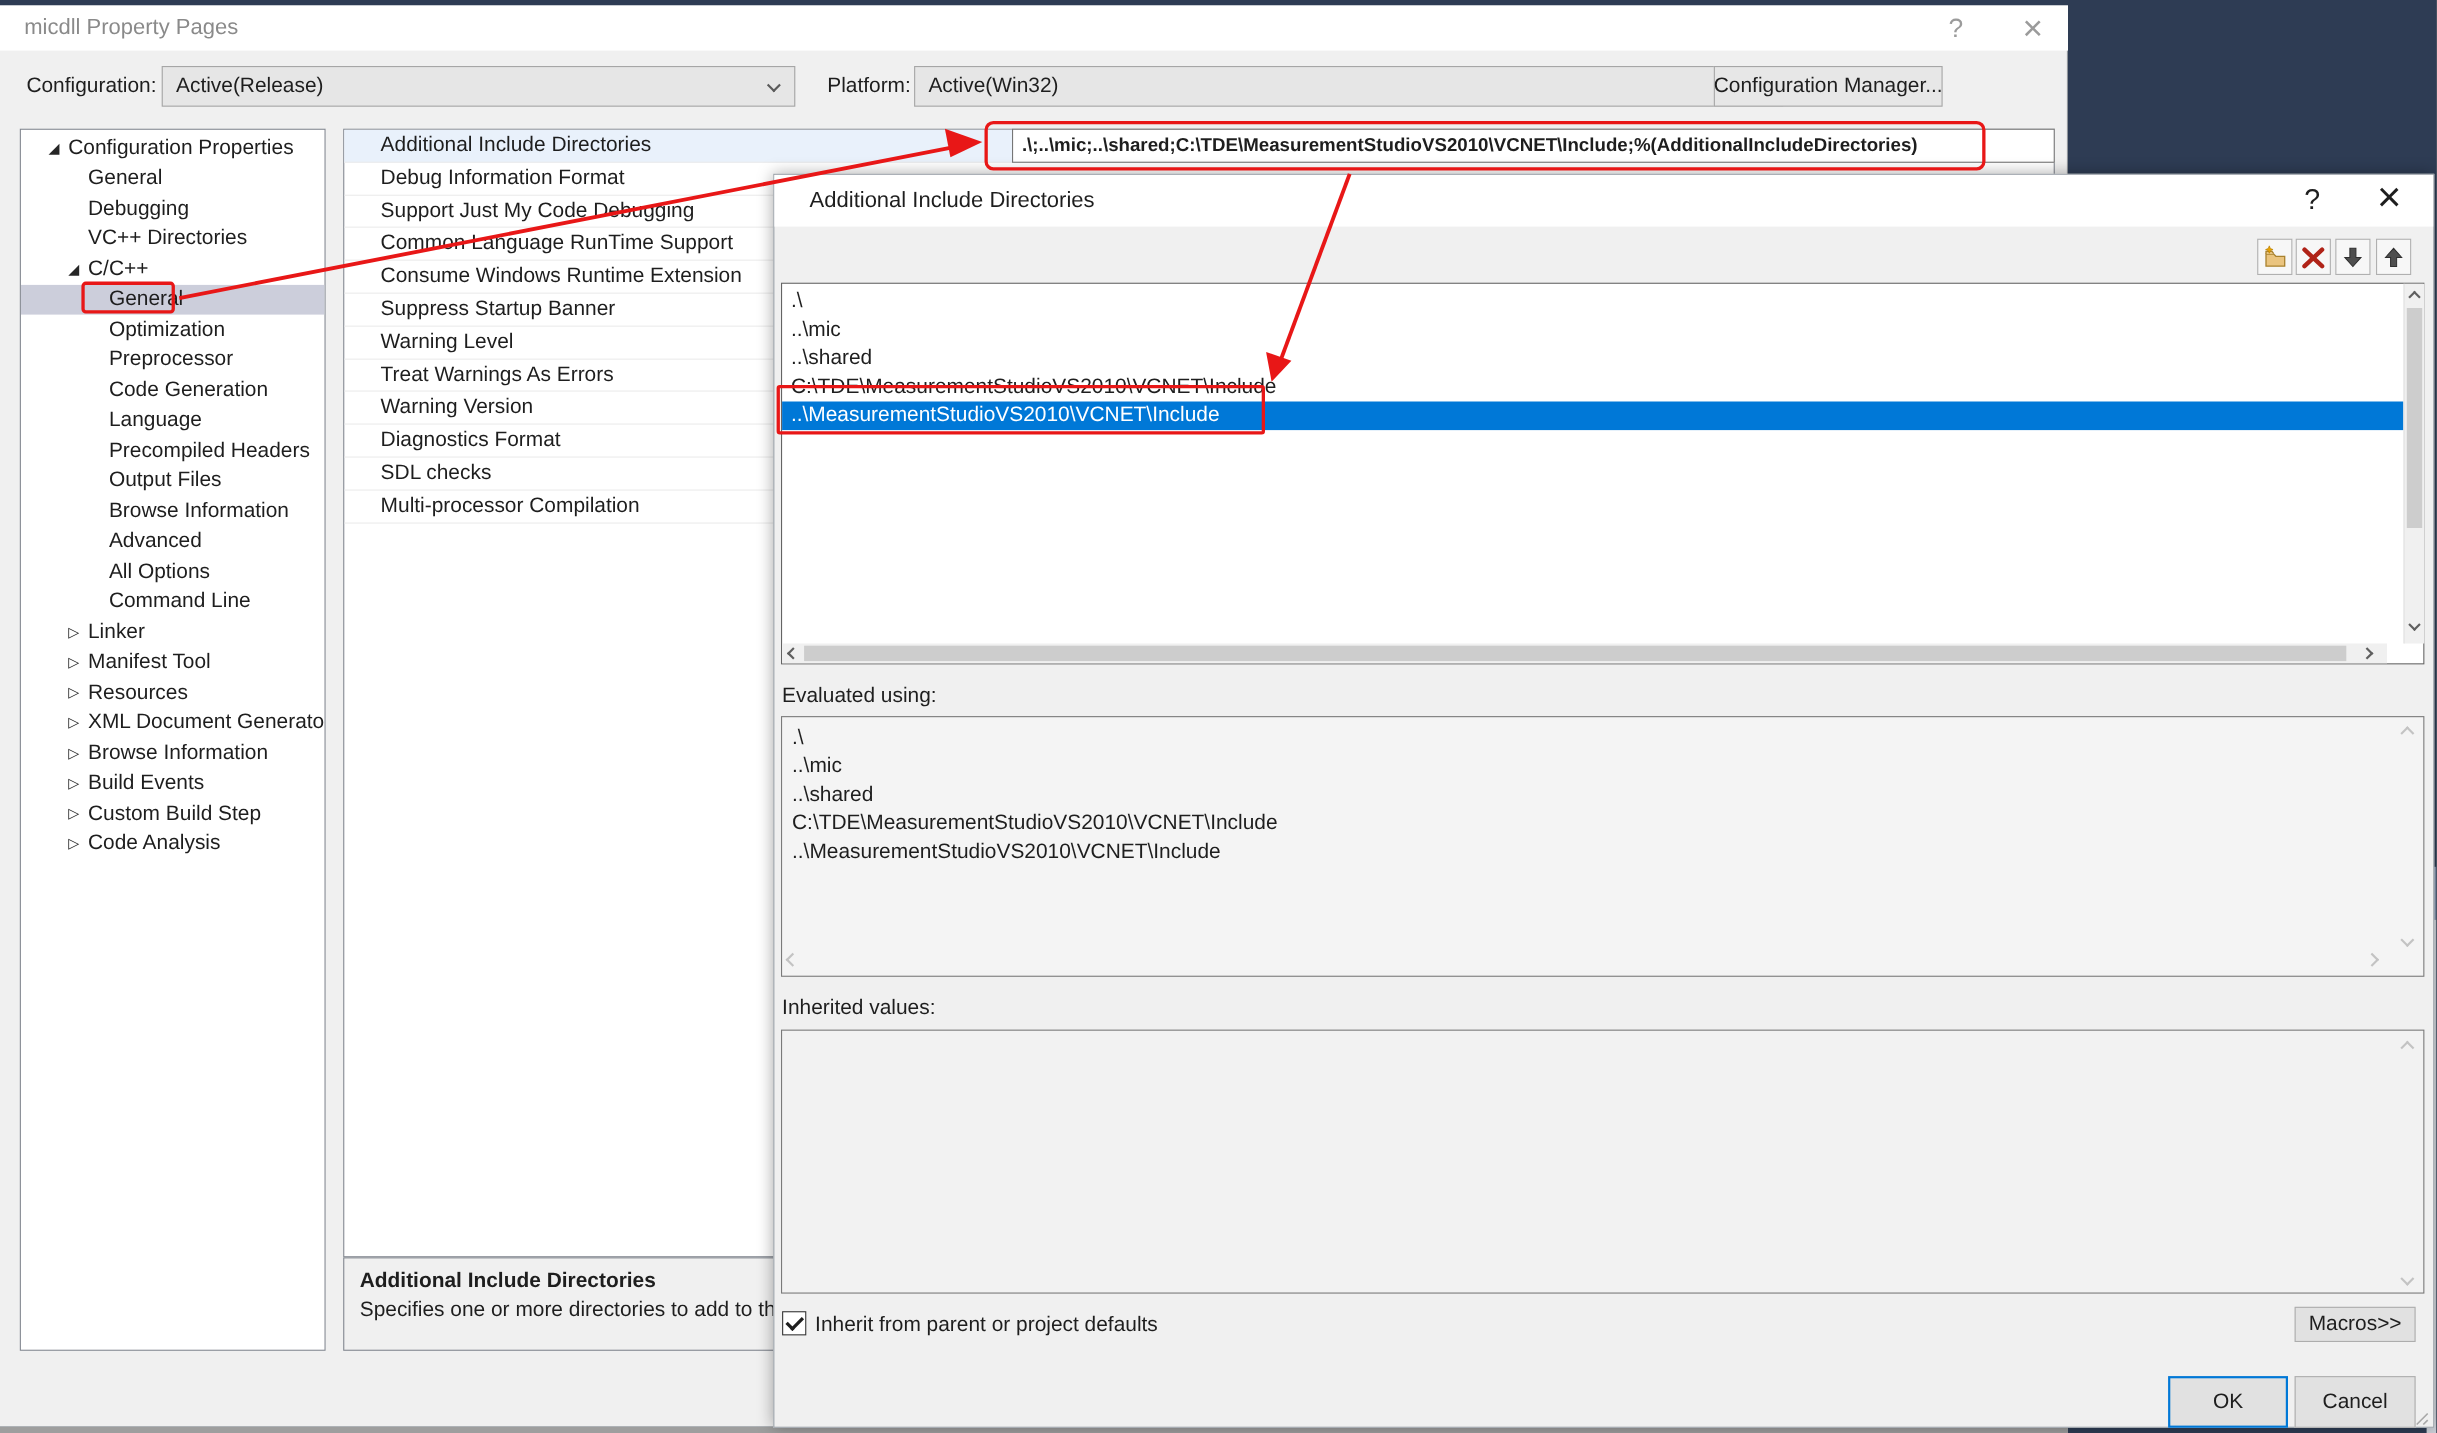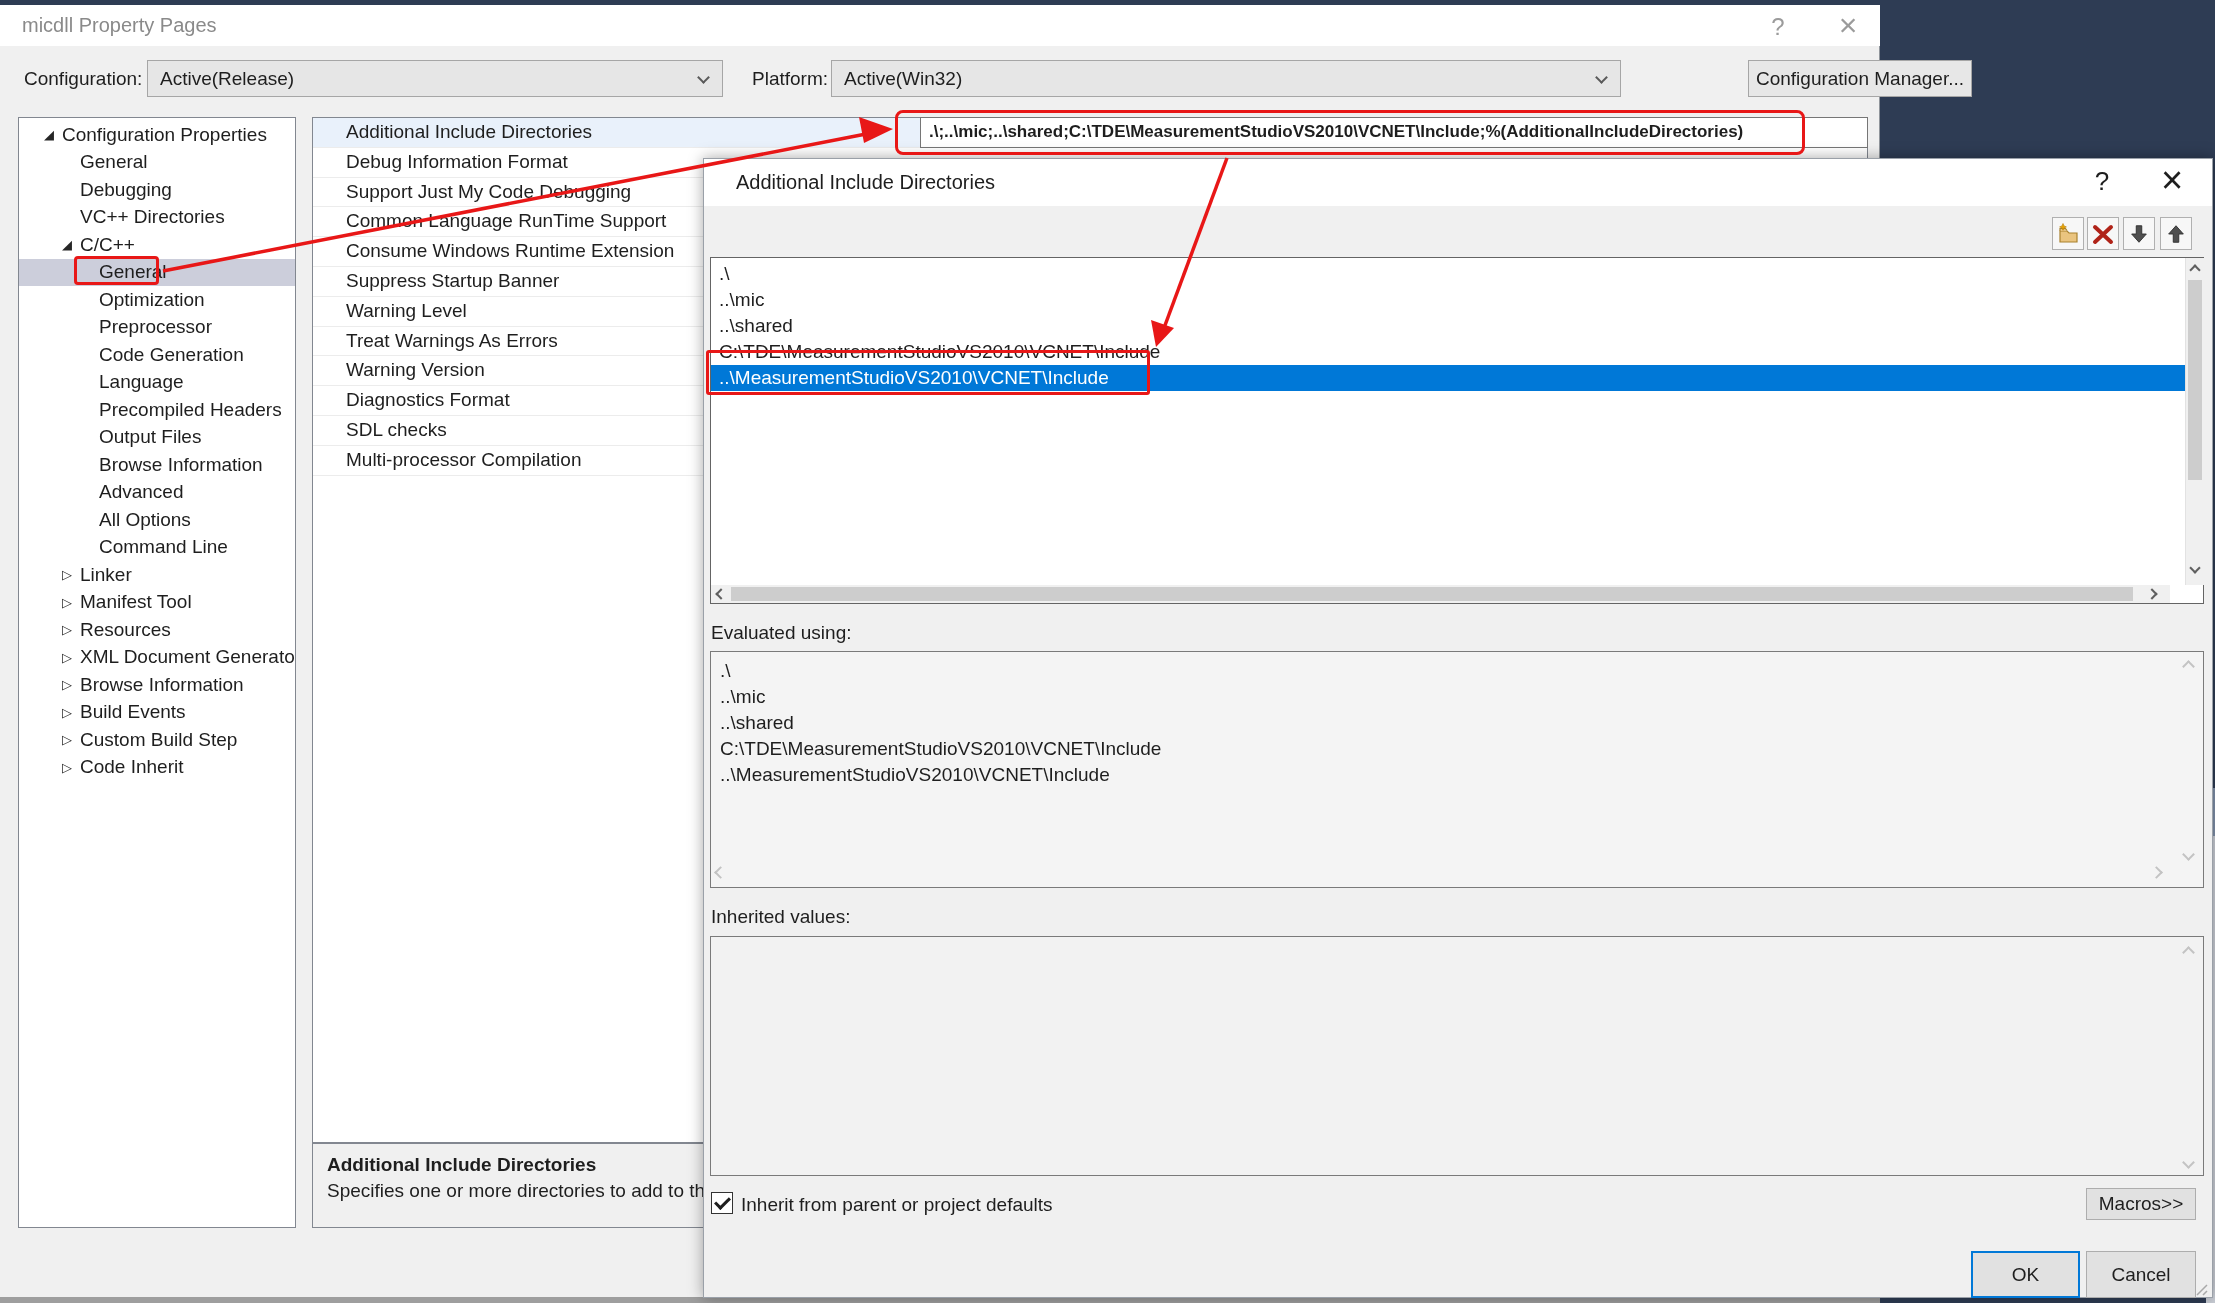--- a/index.html
+++ b/index.html
@@ -81,21 +81,21 @@
   <div class="abs fieldlabel" style="left:24px;top:64px;">Configuration:</div>
   <div class="abs combo" style="left:147px;top:60px;width:576px;height:37px;">
     <span>Active(Release)</span>
     <span class="chv down abs" style="right:14px;top:12px;"></span>
   </div>
   <div class="abs fieldlabel" style="left:752px;top:64px;">Platform:</div>
   <div class="abs combo" style="left:831px;top:60px;width:790px;height:37px;">
     <span>Active(Win32)</span>
     <span class="chv down abs" style="right:14px;top:12px;"></span>
   </div>
-  <div class="abs pushbtn" style="left:1748px;top:60px;width:224px;height:37px;">Configuration Manager...</div>
+  <div class="abs pushbtn" style="left:1558px;top:60px;width:208px;height:37px;">Configuration Manager...</div>
 
   <div class="abs tree-panel" style="left:18px;top:117px;width:278px;height:1111px;">
 
   <div class="titem ind0">
         <span class="glyph">◢</span>
         <span class="lbl">Configuration Properties</span>
       </div>
       <div class="titem ind1">
         <span class="glyph"></span>
         <span class="lbl">General</span>
@@ -179,21 +179,21 @@
       <div class="titem ind1">
         <span class="glyph">▷</span>
         <span class="lbl">Build Events</span>
       </div>
       <div class="titem ind1">
         <span class="glyph">▷</span>
         <span class="lbl">Custom Build Step</span>
       </div>
       <div class="titem ind1">
         <span class="glyph">▷</span>
-        <span class="lbl">Code Inherit</span>
+        <span class="lbl">Code Analysis</span>
       </div>
     </div>
 
   <div class="abs grid-panel" style="left:312px;top:117px;width:1556px;height:1026px;"></div>
   <div class="abs" style="left:313px;top:118px;width:1554px;height:376px;z-index:3;">
 
   <div class="grow selected">
         <span>Additional Include Directories</span>
       </div>
       <div class="grow">

